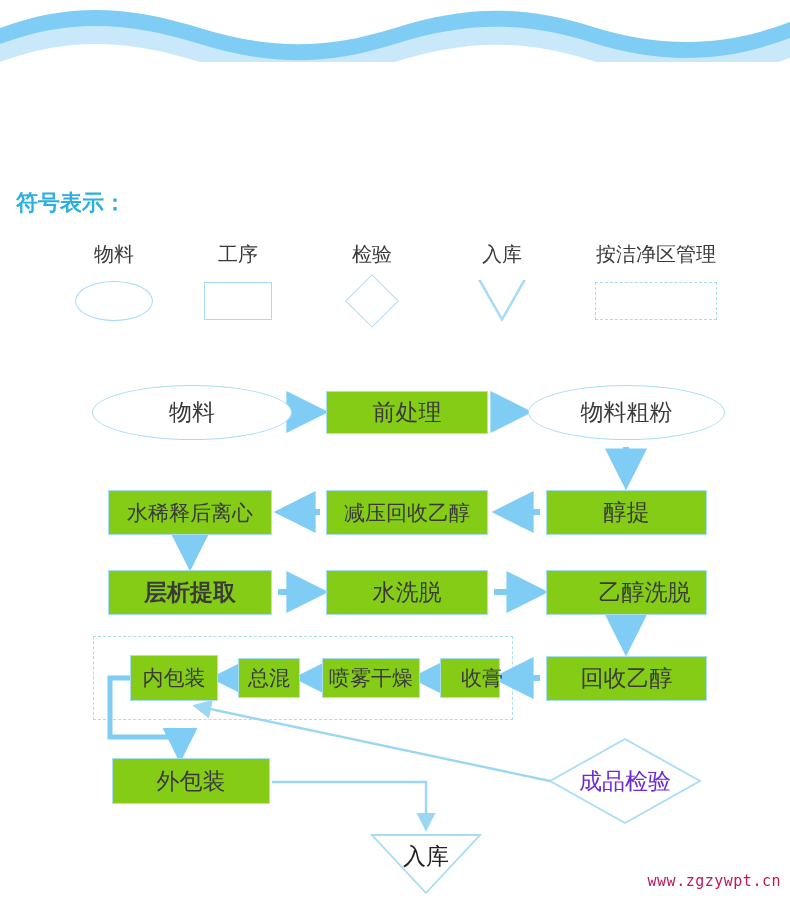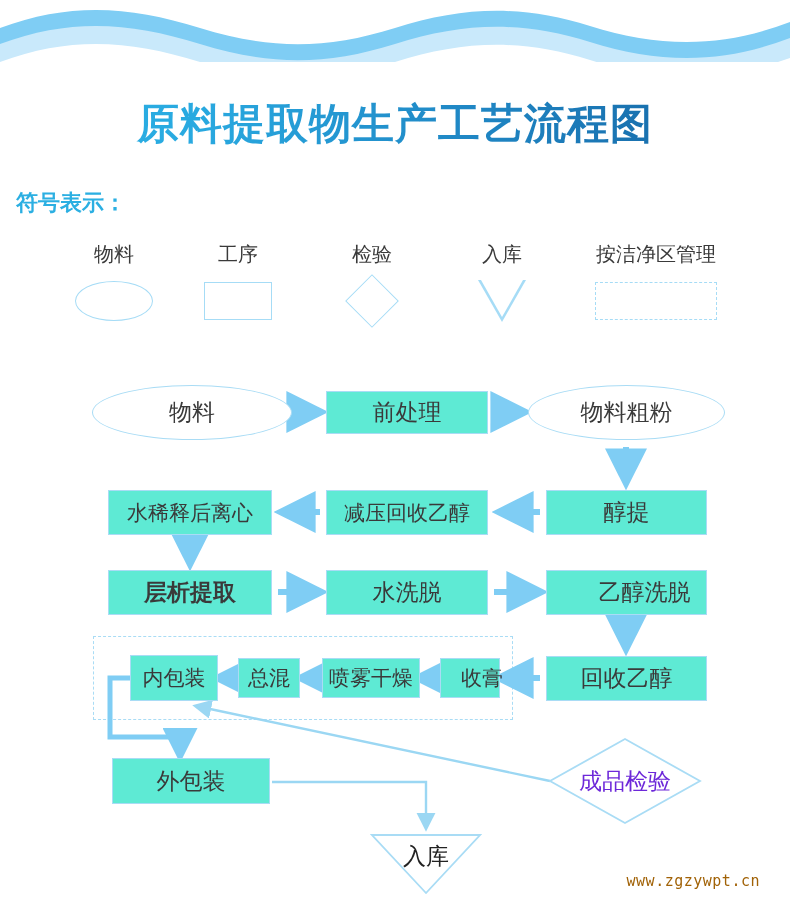--- a/index.html
+++ b/index.html
@@ -48,21 +48,21 @@
     border-left:21px solid transparent;border-right:21px solid transparent;border-top:37px solid #ffffff;}
   .lg-dash{width:120px;height:36px;border:1.8px dashed #a6dcf6;}
 
   
   .node{
     position:absolute;
     display:flex;align-items:center;justify-content:center;
     color:#3a3a3a;font-size:23px;white-space:nowrap;
     box-sizing:border-box;
   }
-  .n-rect{border:1.6px solid #a9dcf5;background:#5eead4;}
+  .n-rect{border:1.6px solid #a9dcf5;background:#84cc16;}
   .n-ellipse{border:1.6px solid #a9dcf5;border-radius:50%;background:#ffffff;}
   .n-small{font-size:21px;}
 
   .dashzone{
     position:absolute;border:1.8px dashed #a9dcf5;box-sizing:border-box;
   }
 
   .diamond-node{position:absolute;}
   .diamond-node .dshape{
     position:absolute;left:0;top:0;width:100%;height:100%;
@@ -79,38 +79,37 @@
     position:absolute;left:0;top:0;width:100%;height:46px;
     display:flex;align-items:center;justify-content:center;
     font-size:23px;color:#222;white-space:nowrap;
   }
 
   
   #wires{position:absolute;left:0;top:0;width:790px;height:910px;pointer-events:none;}
 
   
   .watermark{
-    position:absolute;right:30px;top:872px;
+    position:absolute;right:9px;top:872px;
     font-family:"DejaVu Sans Mono","Liberation Mono",monospace;
-    font-size:15px;color:#a16207;letter-spacing:.5px;white-space:nowrap;
+    font-size:15px;color:#be185d;letter-spacing:.5px;white-space:nowrap;
   }
 </style>
 </head>
 <body>
 
 <div id="root">
 
   <div class="wave-wrap">
     <svg width="790" height="62" viewBox="0 0 790 62" xmlns="http://www.w3.org/2000/svg">
       <path d="M0,28 C70,2 130,6 200,28 C268,49 325,50 395,28 C462,7 520,4 590,26 C660,48 722,48 790,22 L790,48 C722,72 660,72 590,50 C520,28 462,31 395,52 C325,74 268,73 200,52 C130,30 70,26 0,52 Z" fill="#7fcdf4"></path>
       <path d="M0,44 C70,18 130,22 200,44 C268,65 325,66 395,44 C462,23 520,20 590,42 C660,64 722,64 790,38 L790,58 C722,82 660,82 590,60 C520,38 462,41 395,62 C325,84 268,83 200,62 C130,40 70,36 0,62 Z" fill="#c9e9fb"></path>
     </svg>
   </div>
 
-  <div class="title">原料提取物生产工艺流程图</div>
   <div class="legend-title">符号表示：</div>
 
   <div class="legend-item" style="left:72px;top:244px;width:84px;">
     <div class="legend-label">物料</div>
     <div class="legend-shape">
         <div class="lg-ellipse"></div>
       </div>
   </div>
   <div class="legend-item" style="left:196px;top:244px;width:84px;">
     <div class="legend-label">工序</div>

